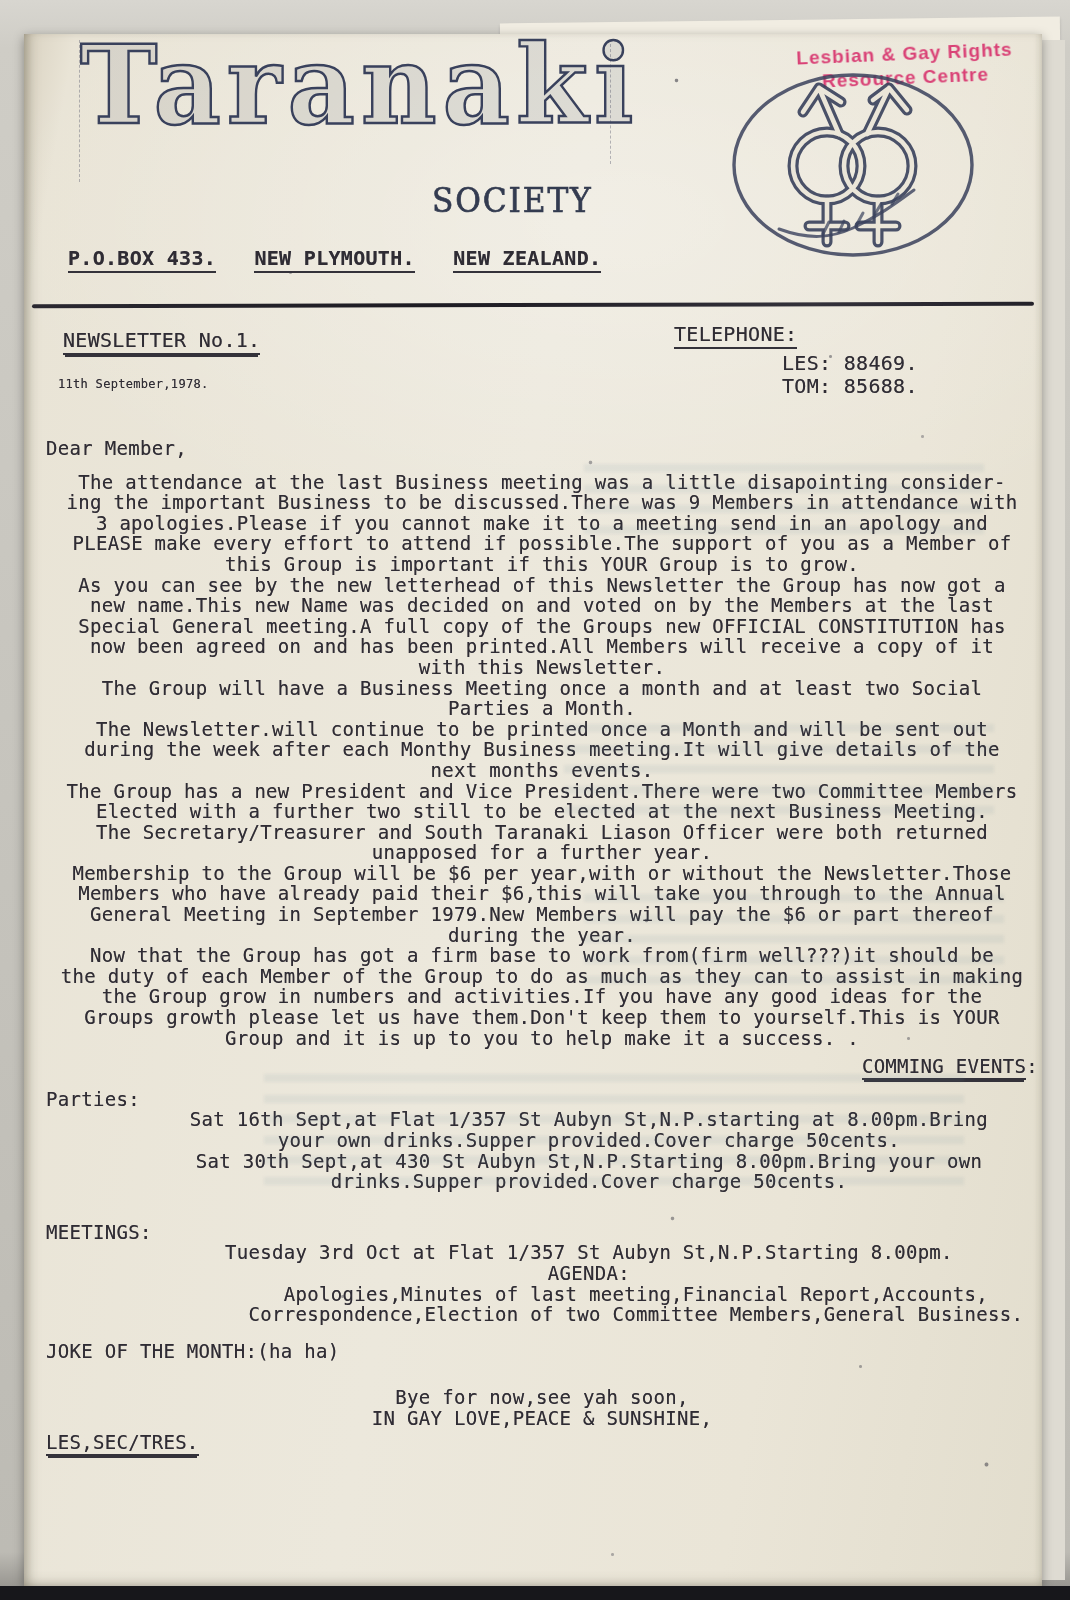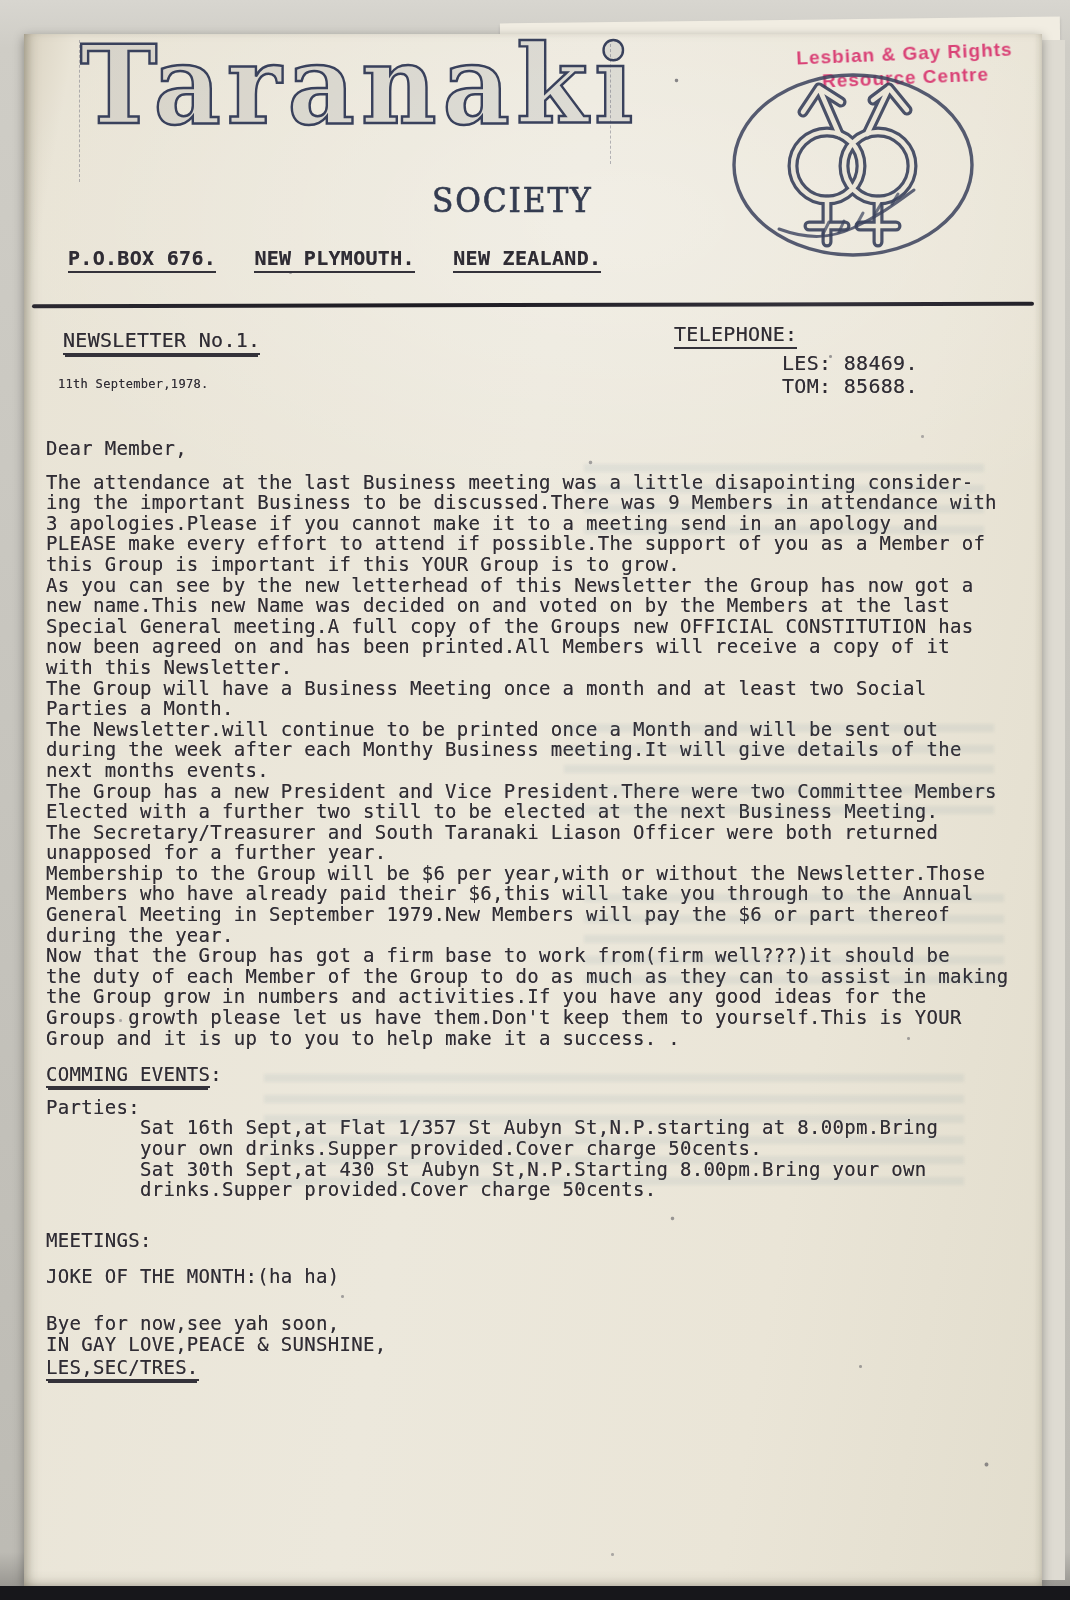--- a/index.html
+++ b/index.html
@@ -18,21 +18,21 @@
       radial-gradient(ellipse 900px 500px at 58% 12%, rgba(255,255,255,.28), rgba(255,255,255,0) 70%),
       linear-gradient(100deg,#d9d2c1 0%,#e9e4d6 4%,#ece8dc 45%,#eae5d7 75%,#e2ddcd 100%);
     box-shadow:
       inset 10px 0 14px -8px rgba(95,88,70,.55),
       inset -6px 0 10px -7px rgba(95,88,70,.35),
       inset 0 -8px 14px -8px rgba(95,88,70,.45),
       0 3px 10px rgba(0,0,0,.35);
   }
   .ink{color:#2f2c34;text-shadow:0 0 .4px rgba(47,44,52,.55);}
   .mono{font-family:"DejaVu Sans Mono",monospace;font-size:19px;line-height:20.6px;letter-spacing:.3px;}
-  .lines{white-space:pre;}
+  .lines{white-space:pre;text-align:center;}
   .u1{border-bottom:2px solid #34323a;padding-bottom:1px;}
   .u2{border-bottom:2px solid #34323a;box-shadow:0 4px 0 -2px #34323a;padding-bottom:1px;}
 
   
   .title-taranaki{
     position:absolute;left:56px;top:-10px;width:600px;
     font-family:"DejaVu Serif",serif;font-weight:700;font-size:104px;letter-spacing:6px;
     color:rgba(57,65,92,.10);-webkit-text-stroke:2.4px #39415c;
     transform:scaleY(1.04);white-space:nowrap;
   }
@@ -63,21 +63,21 @@
 
   
   .newsletter-no{position:absolute;left:39px;top:296px;font-size:20px;}
   .telephone{position:absolute;left:650px;top:290px;font-size:20px;}
   .phones{position:absolute;left:758px;top:318px;font-size:20px;line-height:23px;white-space:pre;}
   .dateline{position:absolute;left:34px;top:340px;font-size:12px;}
 
   
   .body-col{position:absolute;left:22px;top:404px;width:992px;}
   .salutation{margin-bottom:13px;}
-  .events-heading{margin-top:16px;}
+  .events-heading{margin-top:8px;text-align:right;}
   .parties-label{margin-top:12px;}
   .meetings-label{margin-top:30px;}
   .joke-label{margin-top:16px;}
   .closing{margin-top:26px;}
   .signature-line{margin-top:3px;}
 
   
   .ghost{position:absolute;filter:blur(1.6px);
     background:repeating-linear-gradient(180deg,rgba(105,135,150,.10) 0 8px,rgba(105,135,150,0) 8px 20.6px);}
   .specks{position:absolute;left:0;top:0;width:1px;height:1px;border-radius:50%;
@@ -96,21 +96,21 @@
 <div class="behind-sheet2"></div>
 
 <div class="paper">
 
   <div class="guide-dash" style="left:55px;top:6px;height:142px;"></div>
   <div class="guide-dash" style="left:586px;top:10px;height:120px;"></div>
   <div class="title-taranaki">Taranaki</div>
   <div class="title-society">SOCIETY</div>
 
   <div class="address-row mono ink">
-    <span class="u1">P.O.BOX 676.</span>
+    <span class="u1">P.O.BOX 433.</span>
     <span class="u1">NEW PLYMOUTH.</span>
     <span class="u1">NEW ZEALAND.</span>
   </div>
 
   <div class="stamp">
     <div>Lesbian &amp; Gay Rights</div>
     <div>Resource Centre</div>
   </div>
 
   <svg class="logo" width="252" height="198" viewBox="0 0 252 198">
@@ -182,20 +182,24 @@
 
     <div class="events-heading"><span class="u2">COMMING EVENTS</span><span>:</span></div>
 
     <div class="parties-label">Parties:</div>
     <div class="lines">        Sat 16th Sept,at Flat 1/357 St Aubyn St,N.P.starting at 8.00pm.Bring
         your own drinks.Supper provided.Cover charge 50cents.
         Sat 30th Sept,at 430 St Aubyn St,N.P.Starting 8.00pm.Bring your own
         drinks.Supper provided.Cover charge 50cents.</div>
 
     <div class="meetings-label">MEETINGS:</div>
+    <div class="lines">        Tuesday 3rd Oct at Flat 1/357 St Aubyn St,N.P.Starting 8.00pm.
+        AGENDA:
+                Apologies,Minutes of last meeting,Financial Report,Accounts,
+                Correspondence,Election of two Committee Members,General Business.</div>
 
     <div class="joke-label">JOKE OF THE MONTH:(ha ha)</div>
 
     <div class="closing lines">Bye for now,see yah soon,
 IN GAY LOVE,PEACE &amp; SUNSHINE,</div>
     <div class="signature-line"><span class="u2">LES,SEC/TRES.</span></div>
   </div>
 
   <div class="ghost" style="left:560px;top:430px;width:400px;height:80px;"></div>
   <div class="ghost" style="left:540px;top:690px;width:430px;height:100px;"></div>

